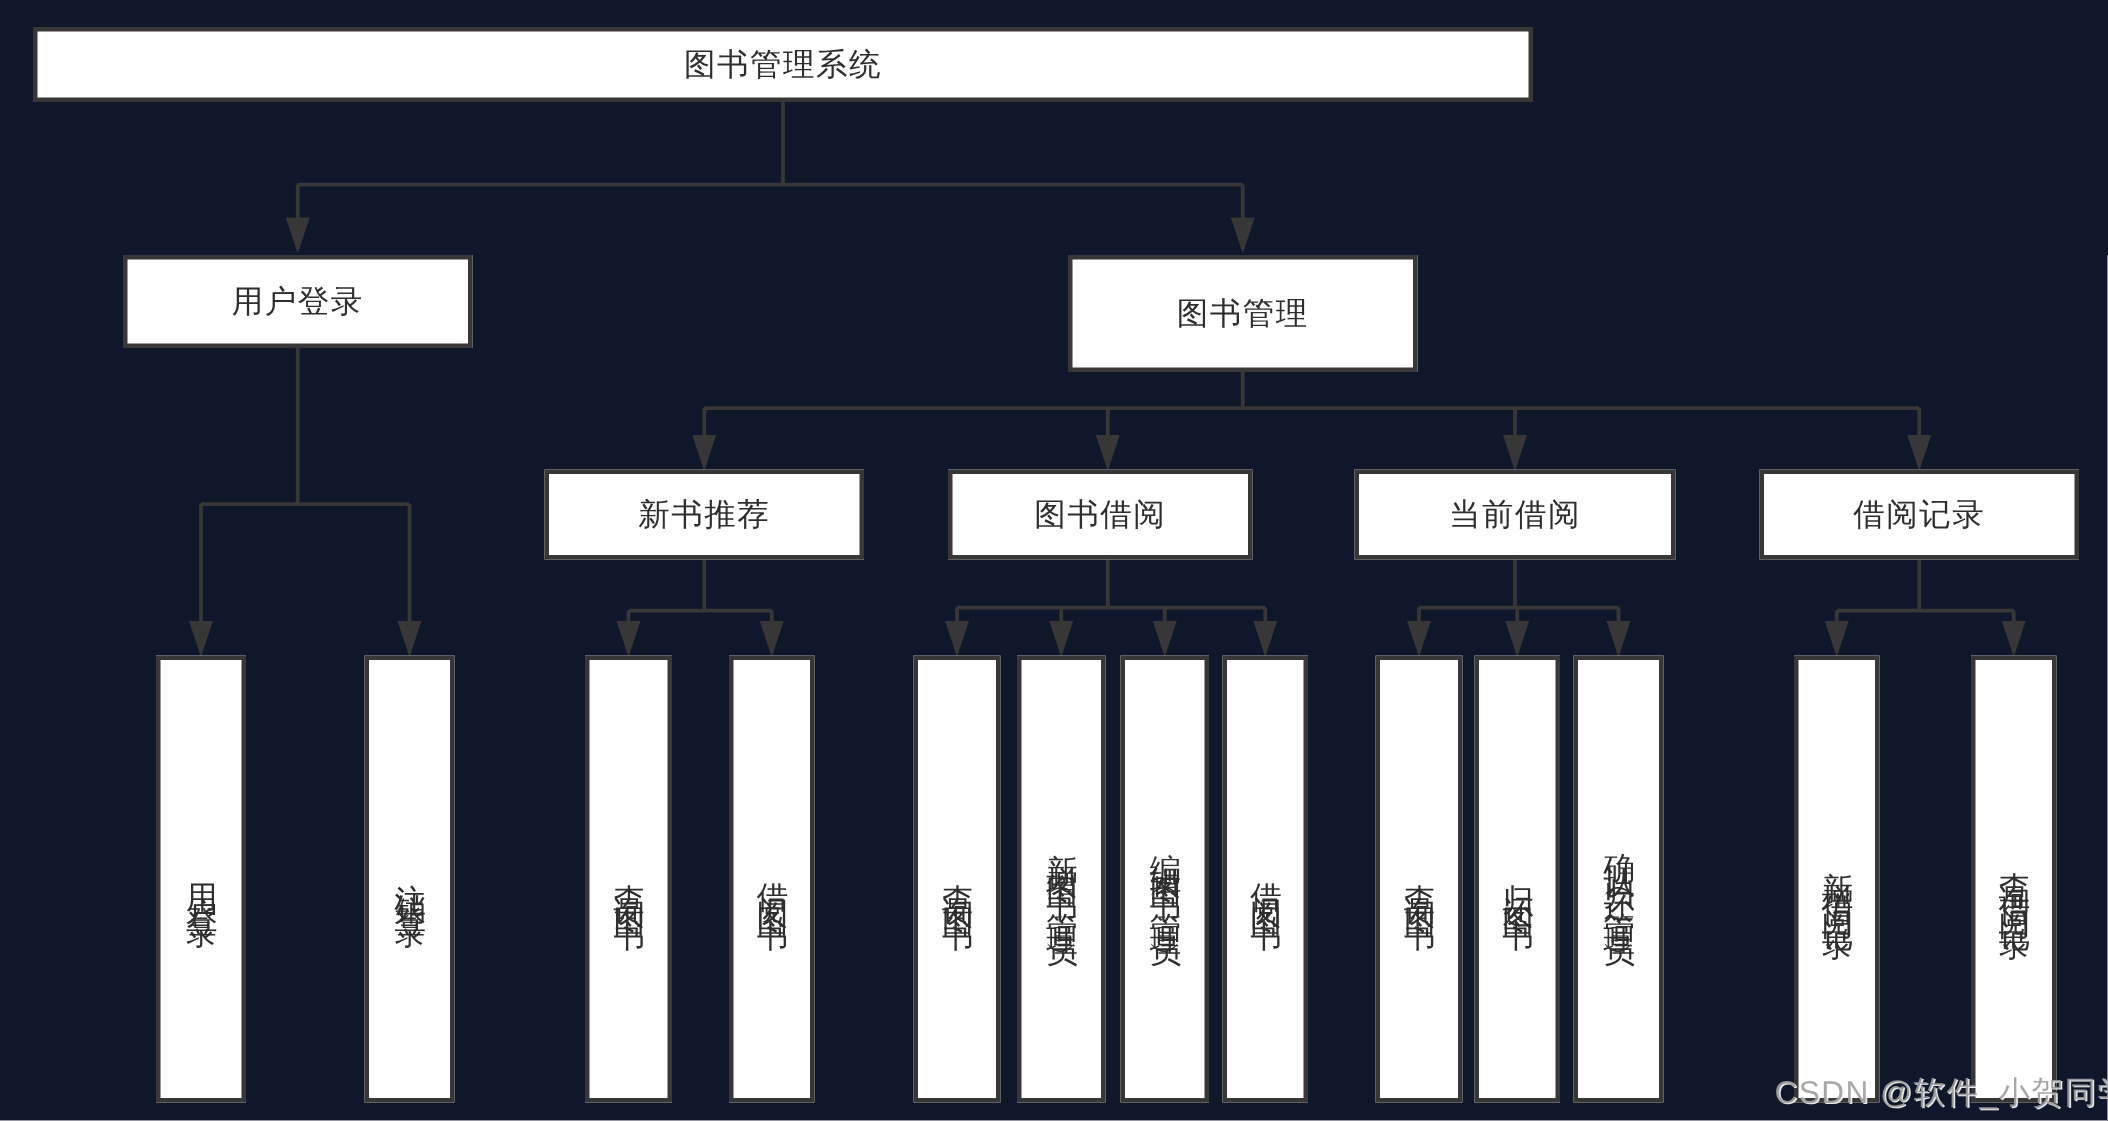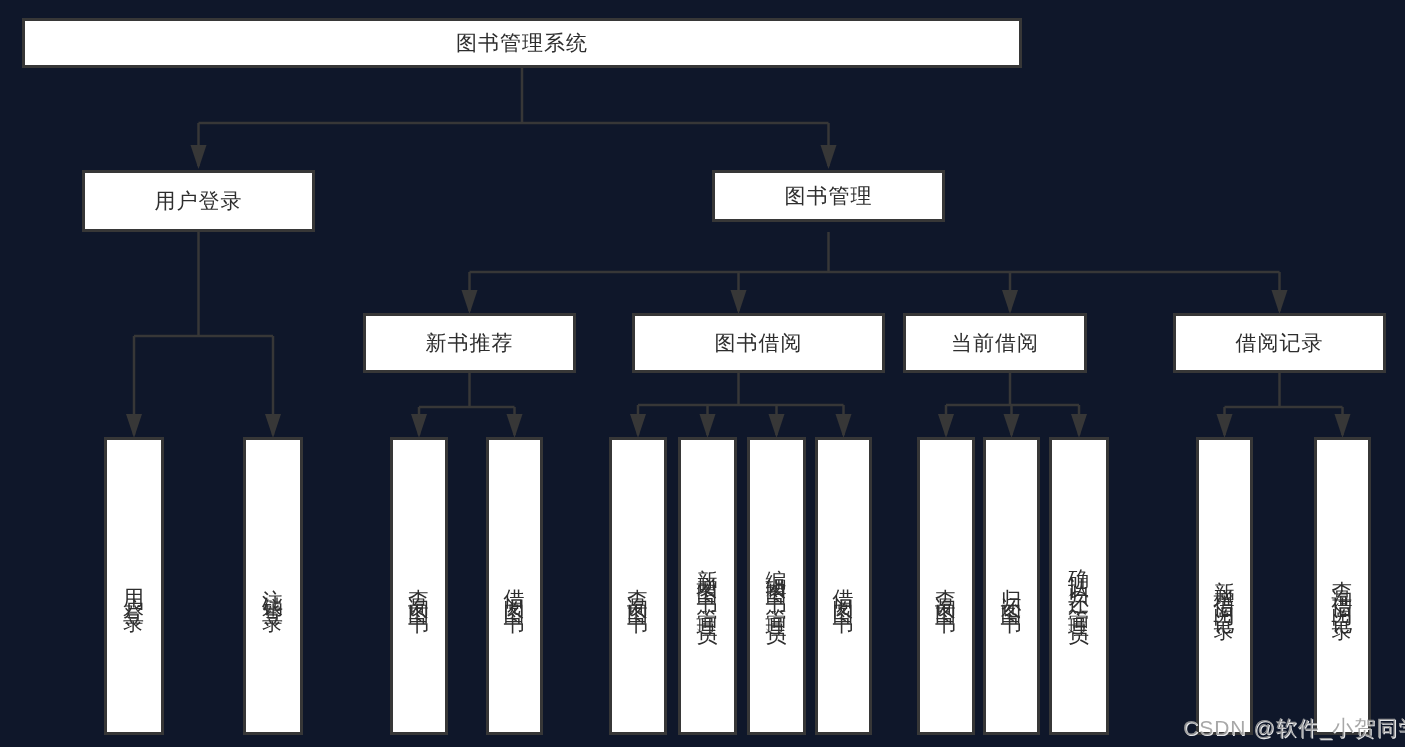--- a/index.html
+++ b/index.html
@@ -37,24 +37,24 @@
   }
   .v-node {
     writing-mode: vertical-rl;
     letter-spacing: 8px;
     line-height: 1;
     padding-top: 4px;
   }
   
   .root-box        { left: 22px;   top: 18px;  width: 1000px; height: 50px; }
   .b-user-login    { left: 82px;   top: 170px; width: 233px;  height: 62px; }
-  .b-book-mgmt     { left: 712px;  top: 170px; width: 233px;  height: 52px; }
+  .b-book-mgmt     { left: 712px;  top: 170px; width: 233px;  height: 78px; }
   .b-new-book-rec  { left: 363px;  top: 313px; width: 213px;  height: 60px; }
-  .b-book-borrow   { left: 632px;  top: 313px; width: 253px;  height: 60px; }
-  .b-cur-borrow    { left: 903px;  top: 313px; width: 184px;  height: 60px; }
+  .b-book-borrow   { left: 632px;  top: 313px; width: 203px;  height: 60px; }
+  .b-cur-borrow    { left: 903px;  top: 313px; width: 214px;  height: 60px; }
   .b-borrow-rec    { left: 1173px; top: 313px; width: 213px;  height: 60px; }
   .leaf            { top: 437px;   height: 298px; }
   .l-user-login    { left: 104px;  width: 60px; }
   .l-logout        { left: 243px;  width: 60px; }
   .l-nbr-query     { left: 390px;  width: 58px; }
   .l-nbr-borrow    { left: 486px;  width: 57px; }
   .l-bb-query      { left: 609px;  width: 58px; }
   .l-bb-add        { left: 678px;  width: 59px; }
   .l-bb-edit       { left: 747px;  width: 59px; }
   .l-bb-borrow     { left: 815px;  width: 57px; }

